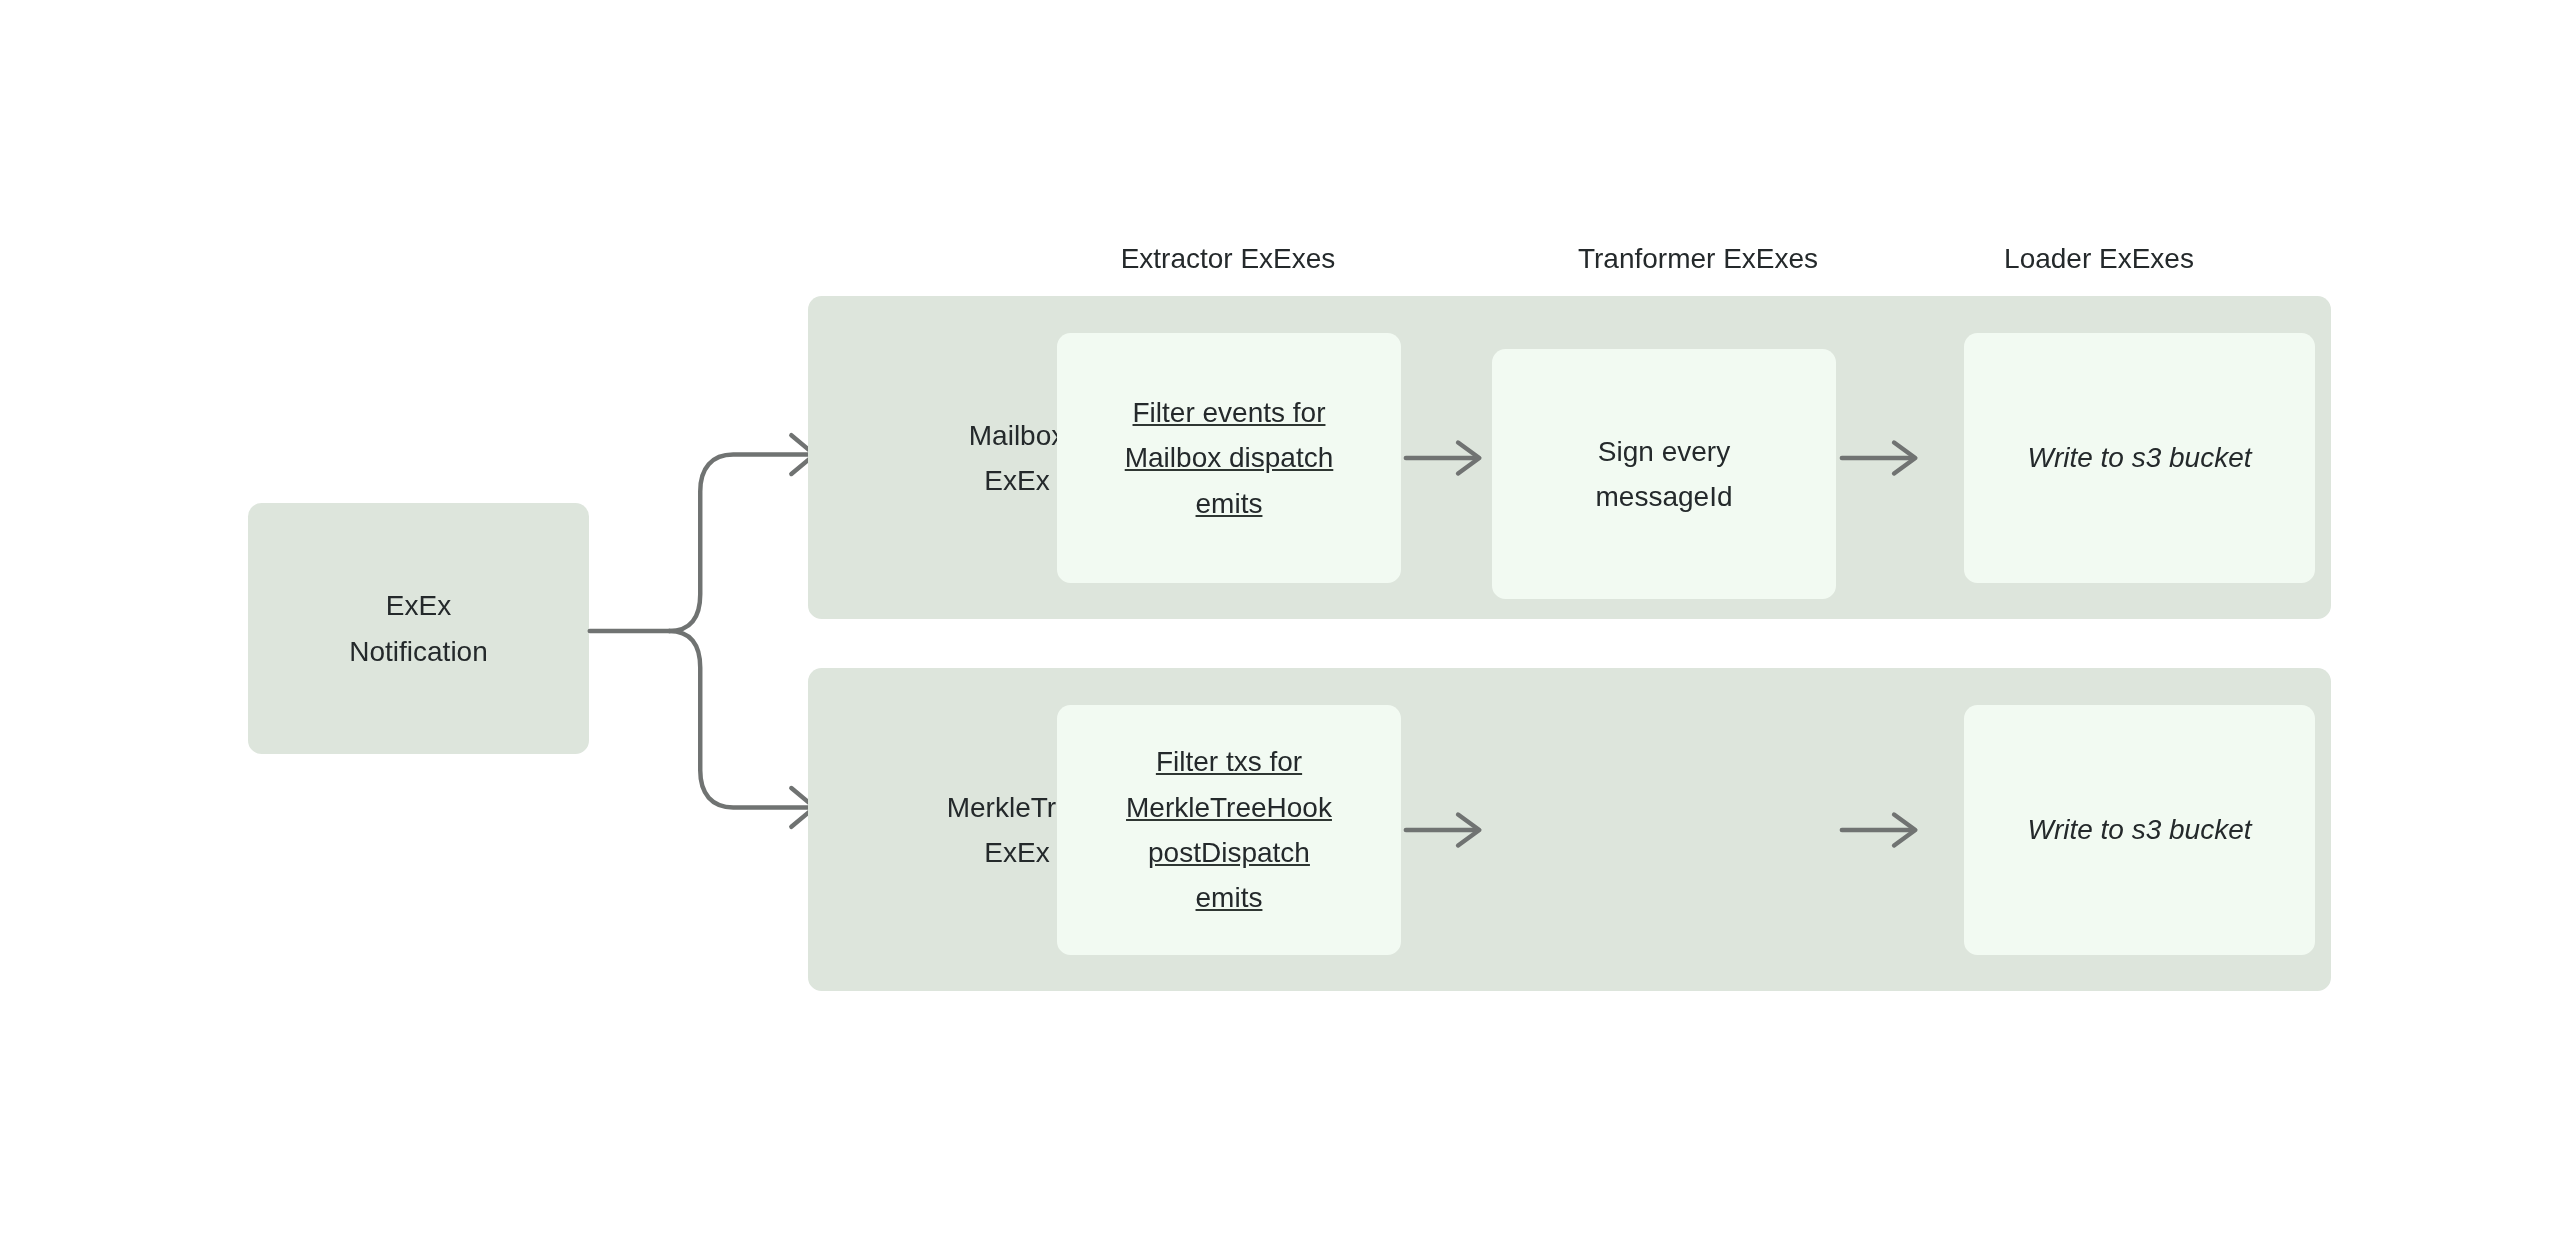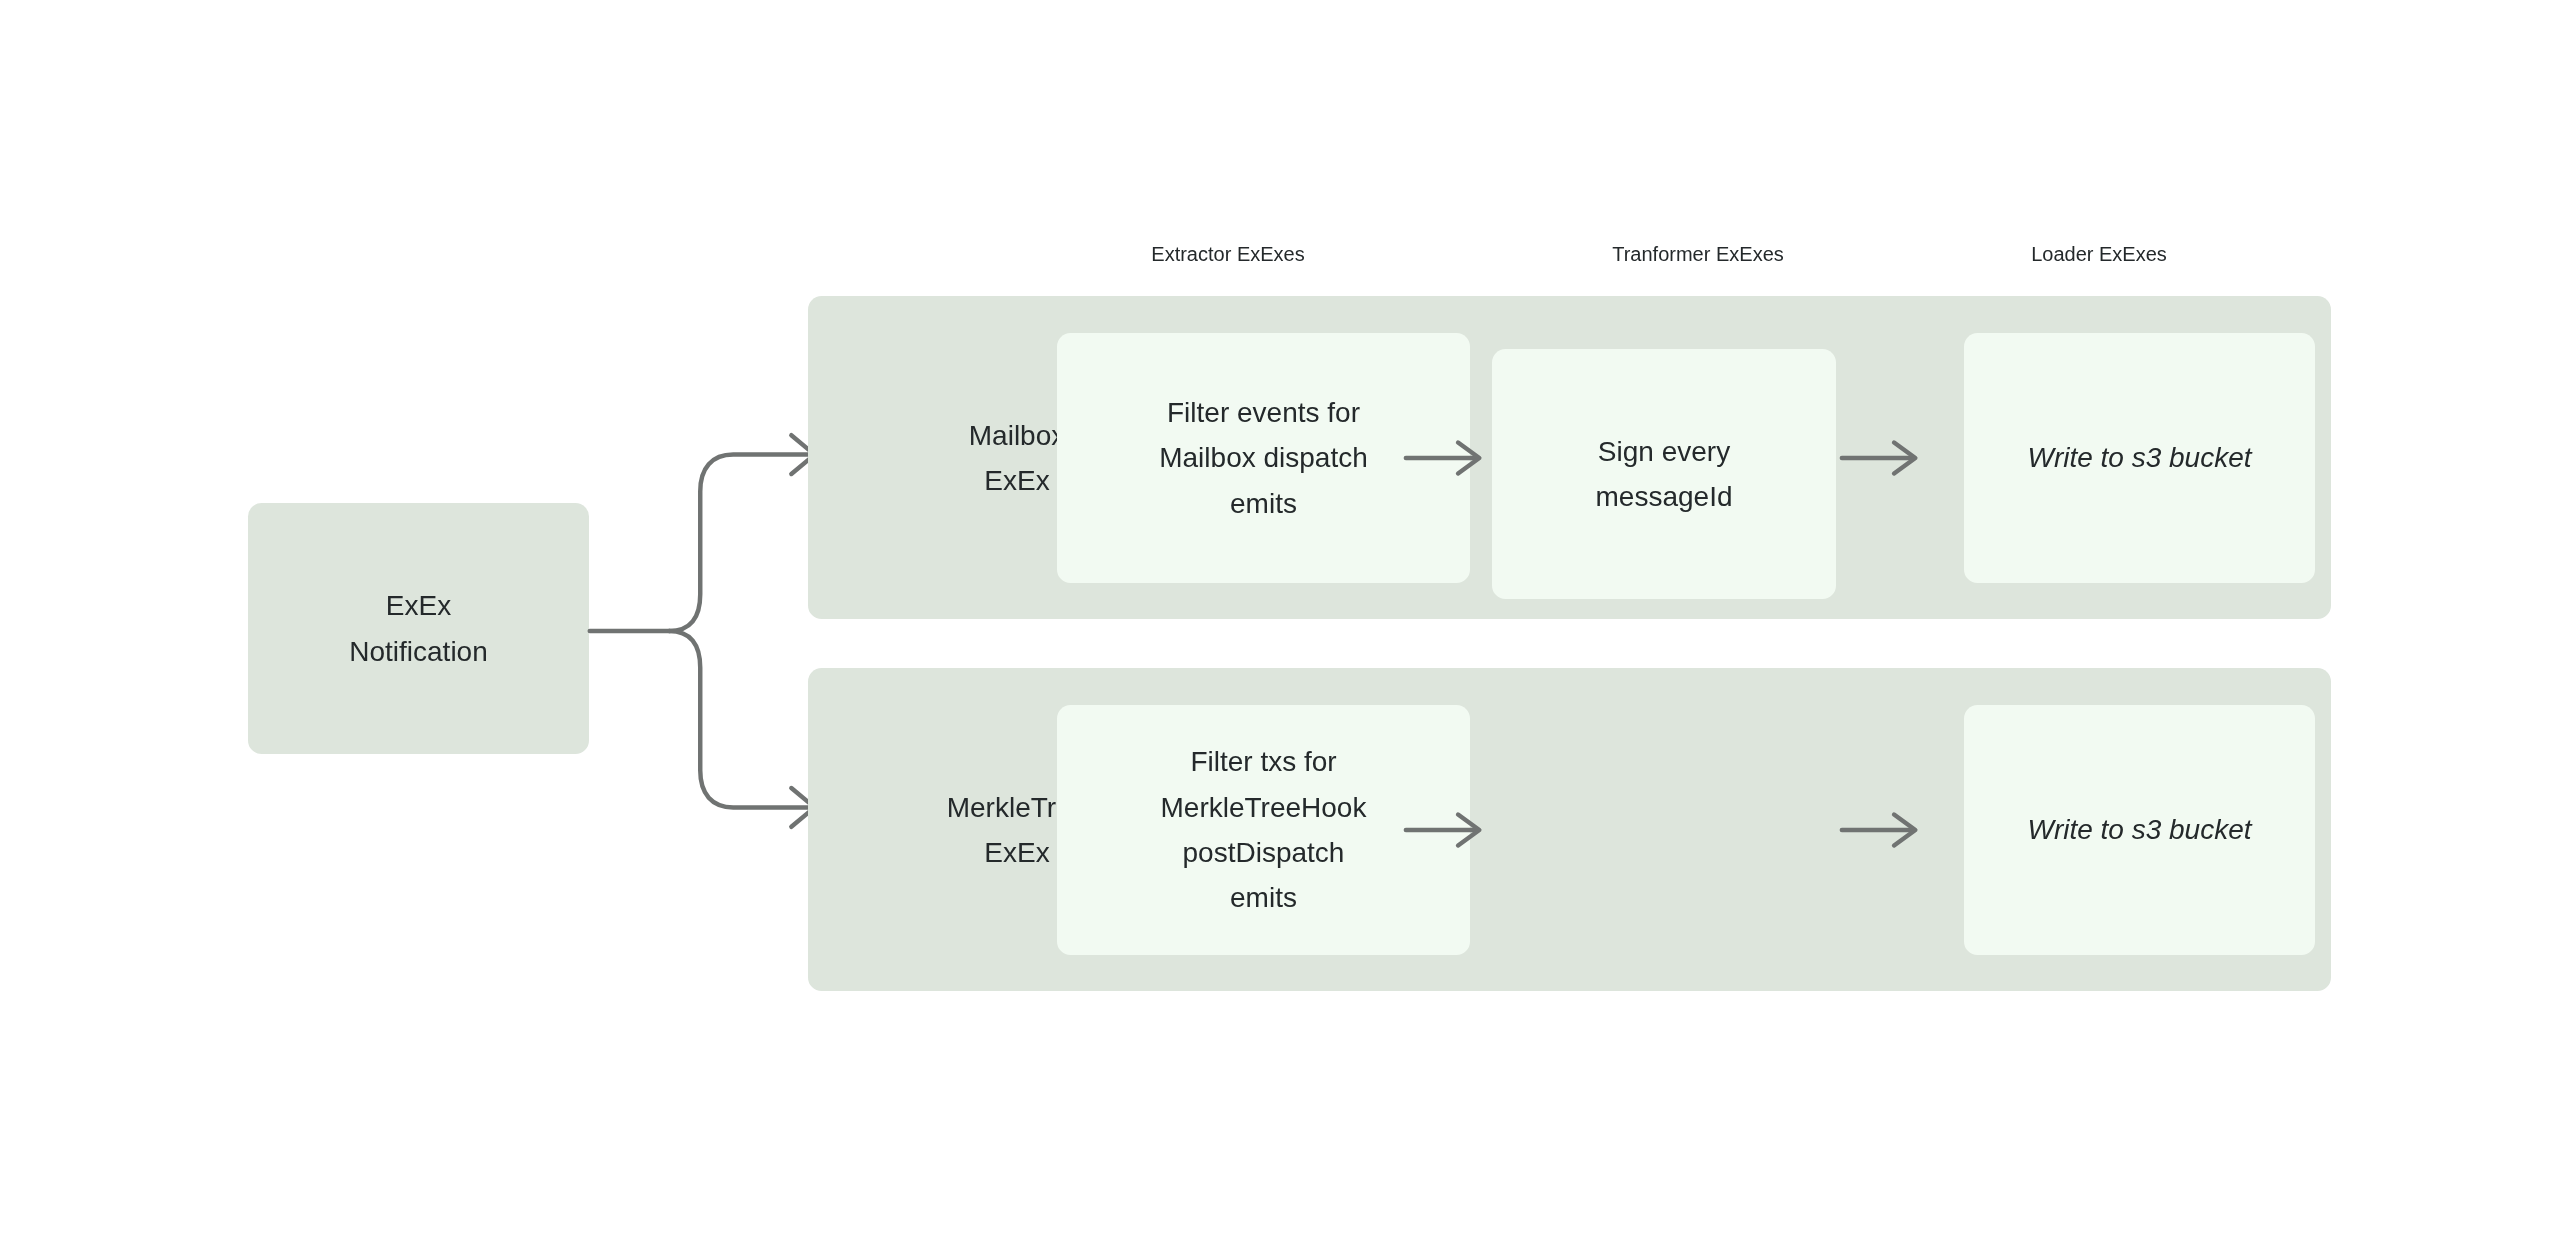--- a/index.html
+++ b/index.html
@@ -19,21 +19,21 @@
     position: absolute;
     left: 0;
     top: 0;
     width: 2576px;
     height: 1241px;
   }
 
   
   .col-header {
     position: absolute;
-    font-size: 20px;
+    font-size: 28px;
     line-height: 1.2;
     color: #24292b;
     text-align: center;
     white-space: nowrap;
     transform: translateX(-50%);
   }
   #col-header-extractor { left: 1228px; top: 242px; }
   #col-header-transformer { left: 1662px; top: 242px; margin-left: 36px; }
   #col-header-loader { left: 2099px; top: 242px; }
 
@@ -96,21 +96,21 @@
     font-size: 28px;
     line-height: 1.62;
     text-align: center;
     color: #24292b;
     white-space: pre-line;
   }
   .stage-card.small .stage-text {
     font-size: 23px;
     line-height: 1.58;
   }
-  .stage-extractor  { left: 249px; width: 413px; }
+  .stage-extractor  { left: 249px; width: 344px; text-decoration: underline; }
   .stage-transformer{ left: 684px; width: 344px; margin-top: 16px; }
   .stage-loader     { left: 1156px; width: 351px; font-style: italic; }
 
   
   .lane-arrow {
     position: absolute;
     top: 50%;
     transform: translateY(-50%);
     width: 87px;
     height: 39px;

